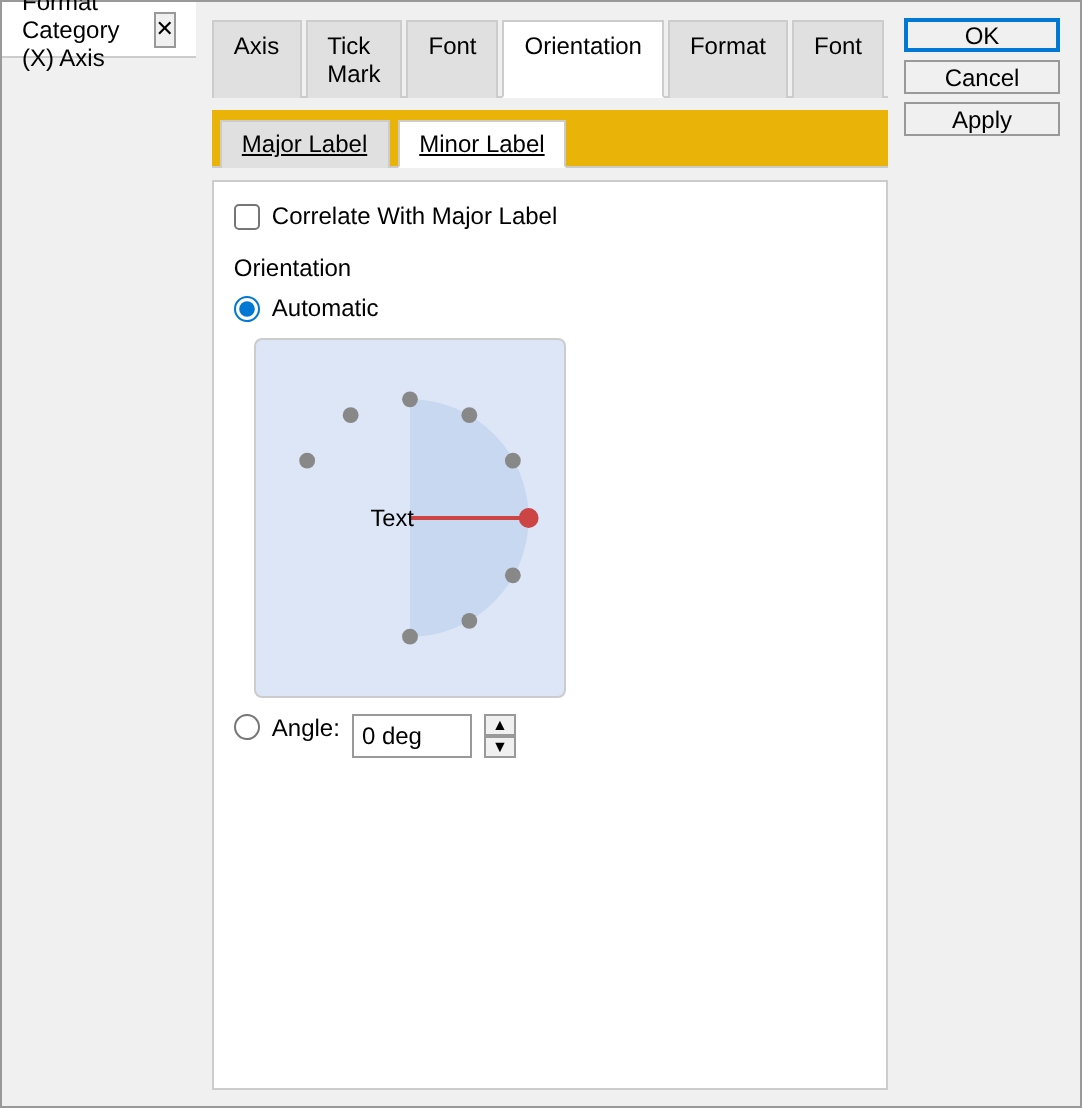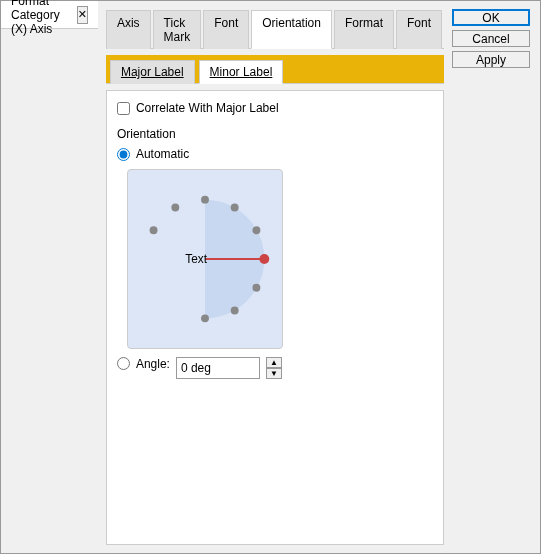--- a/index.html
+++ b/index.html
@@ -170,21 +170,21 @@
       display: flex;
       align-items: flex-start;
       gap: 6px;
       margin-top: 8px;
     }
     .angle-row input[type=radio] {
       width: 13px;
       height: 13px;
     }
     .angle-input {
-      width: 84px;
+      width: 60px;
       height: 22px;
       border: 1px solid #999;
       padding: 2px 4px;
       font-size: 12px;
       background: #fff;
     }
     .spin-wrapper {
       display: flex;
       flex-direction: column;
       height: 22px;

